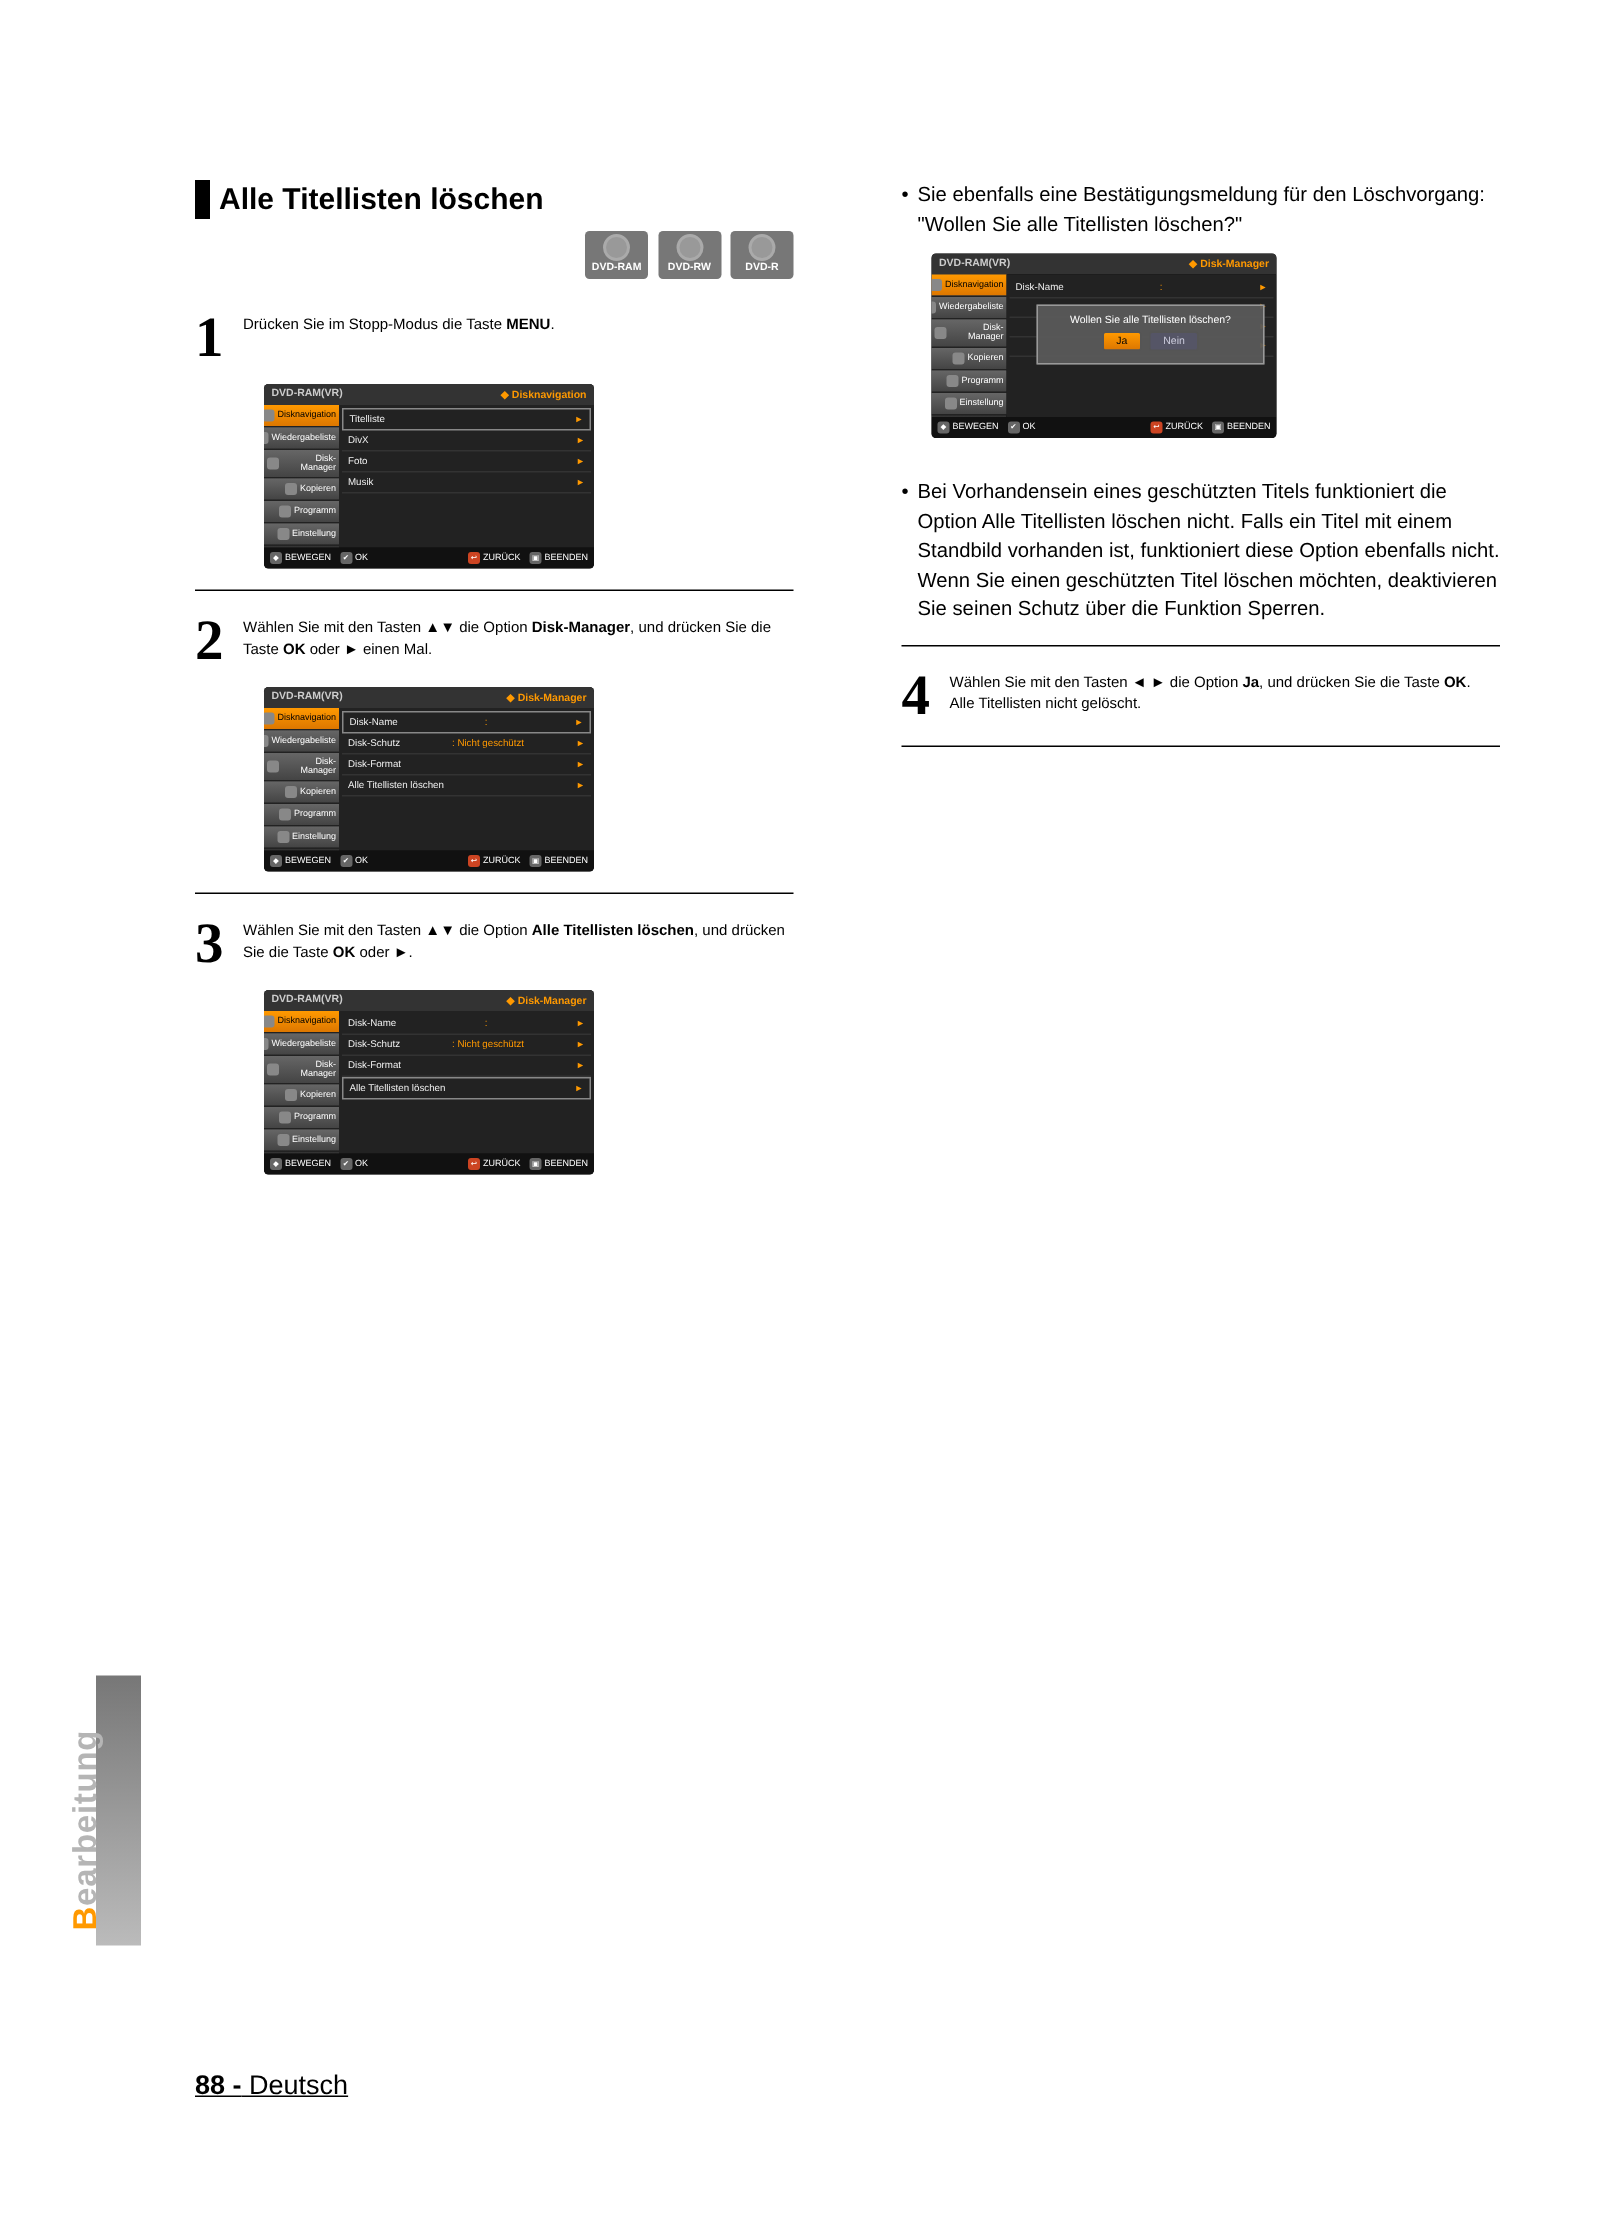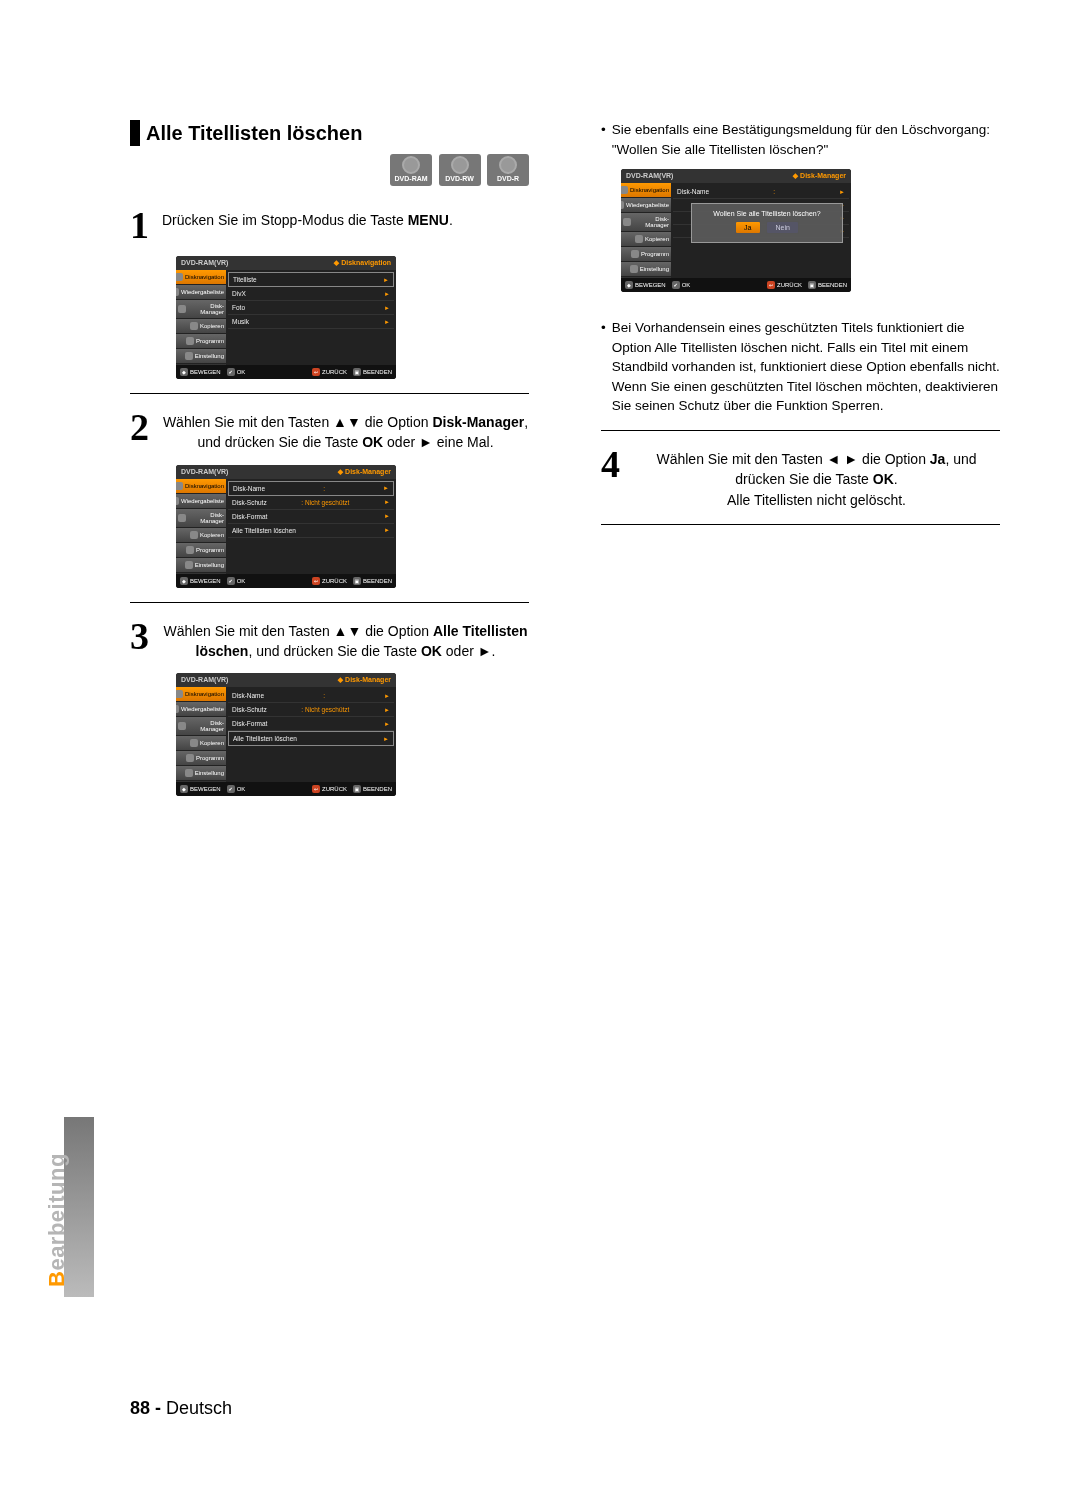--- a/index.html
+++ b/index.html
@@ -28,21 +28,21 @@
   }
   .disc-badge .circle {
     display: block; width: 18px; height: 18px; border: 2px solid #aaa;
     border-radius: 50%; margin: 0 auto 1px; background: #999;
   }
   .step { display: flex; margin-bottom: 12px; }
   .step-num {
     font-size: 38px; font-weight: bold; width: 32px; flex-shrink: 0;
     line-height: 1; font-family: Georgia, serif;
   }
-  .step-text { font-size: 14px; line-height: 1.45; padding-top: 4px; text-align: center; }
+  .step-text { font-size: 10px; line-height: 1.45; padding-top: 4px; }
   .step-text .b { font-weight: bold; }
   .bullet-text { font-size: 13.5px; line-height: 1.45; margin-left: 14px; margin-bottom: 10px; display: flex; }
   .bullet-text::before { content: "•"; margin-right: 6px; margin-left: -14px; }
   .divider { border: none; border-top: 1px solid #000; margin: 14px 0; }
 
   
   .screen {
     width: 220px; margin: 10px auto 10px 46px; background: #000;
     border-radius: 3px; overflow: hidden; font-size: 7px; color: #fff;
   }
@@ -106,22 +106,23 @@
     font-size: 22px; font-weight: bold; color: #b5b5b5;
     letter-spacing: 0.5px;
   }
   .side-tab .accent { color: #f90; }
   .side-shade {
     position: absolute; left: 64px; bottom: 190px;
     width: 30px; height: 180px; background: linear-gradient(#777,#bbb);
     z-index: -1;
   }
   .footer {
-    position: absolute; left: 130px; bottom: 68px;
+    position: absolute; left: 130px; bottom: 86px;
     font-size: 18px;
+    text-decoration: underline;
   }
   .footer .pn { font-weight: bold; }
   .tri { font-family: Arial; }
 </style>
 </head>
 <body>
 
 <div class="page">
 
   <div class="col">
@@ -214,21 +215,21 @@
             <span>BEENDEN</span>
           </span>
       </div>
     </div>
 
     <hr class="divider">
 
     <div class="step">
       <div class="step-num">2</div>
       <div class="step-text">
-        <span>Wählen Sie mit den Tasten ▲▼ die Option </span><span class="b">Disk-Manager</span><span>, und drücken Sie die Taste </span><span class="b">OK</span><span> oder </span><span class="tri">►</span><span> eine Mal.</span>
+        <span>Wählen Sie mit den Tasten ▲▼ die Option </span><span class="b">Disk-Manager</span><span>, und drücken Sie die Taste </span><span class="b">OK</span><span> oder </span><span class="tri">►</span><span> einen Mal.</span>
       </div>
     </div>
 
     <div class="screen">
       <div class="sc-top">
         <span class="tl">DVD-RAM(VR)</span>
         <span class="tr"><span class="diamond">◆</span><span>Disk-Manager</span></span>
       </div>
       <div class="sc-body">
         <div class="sc-side">

